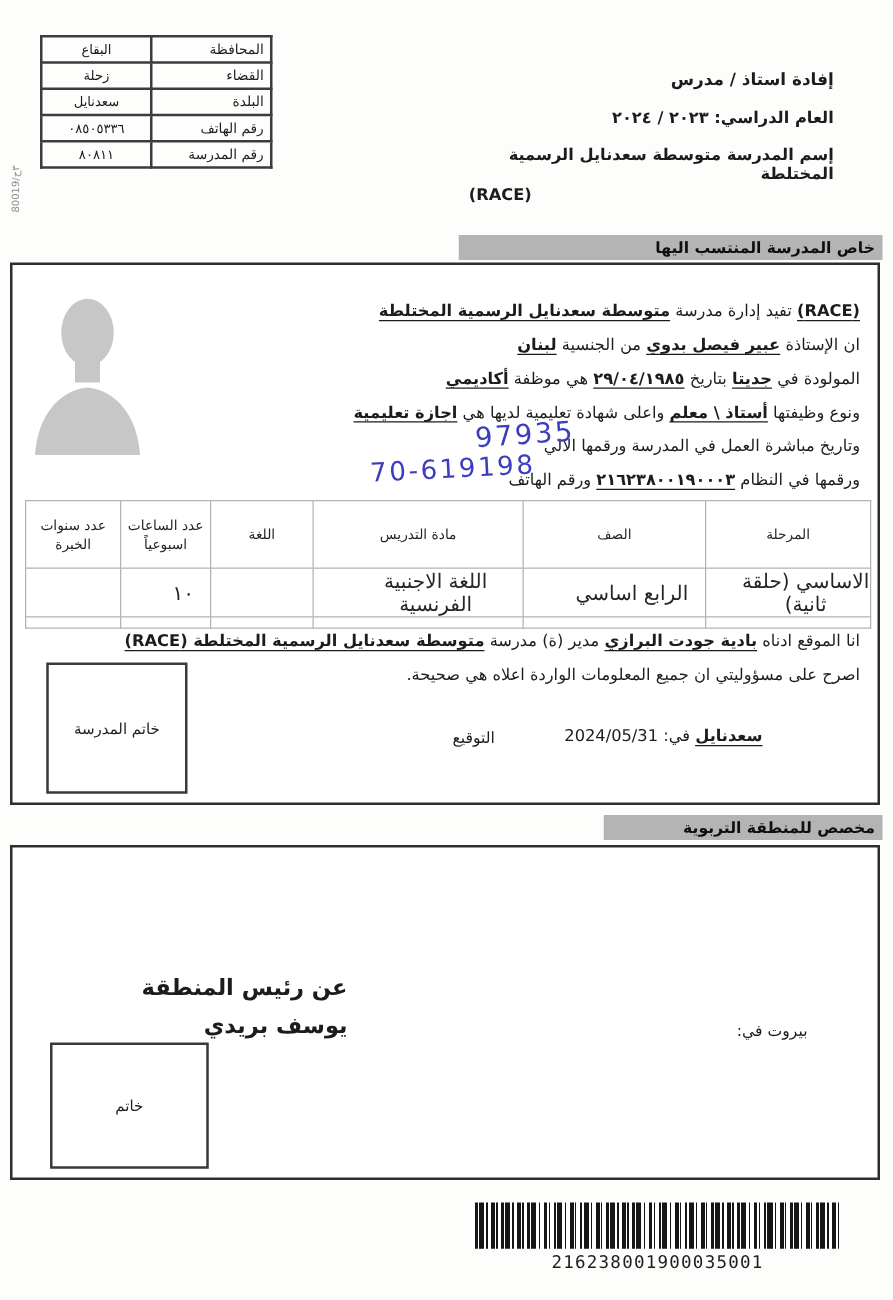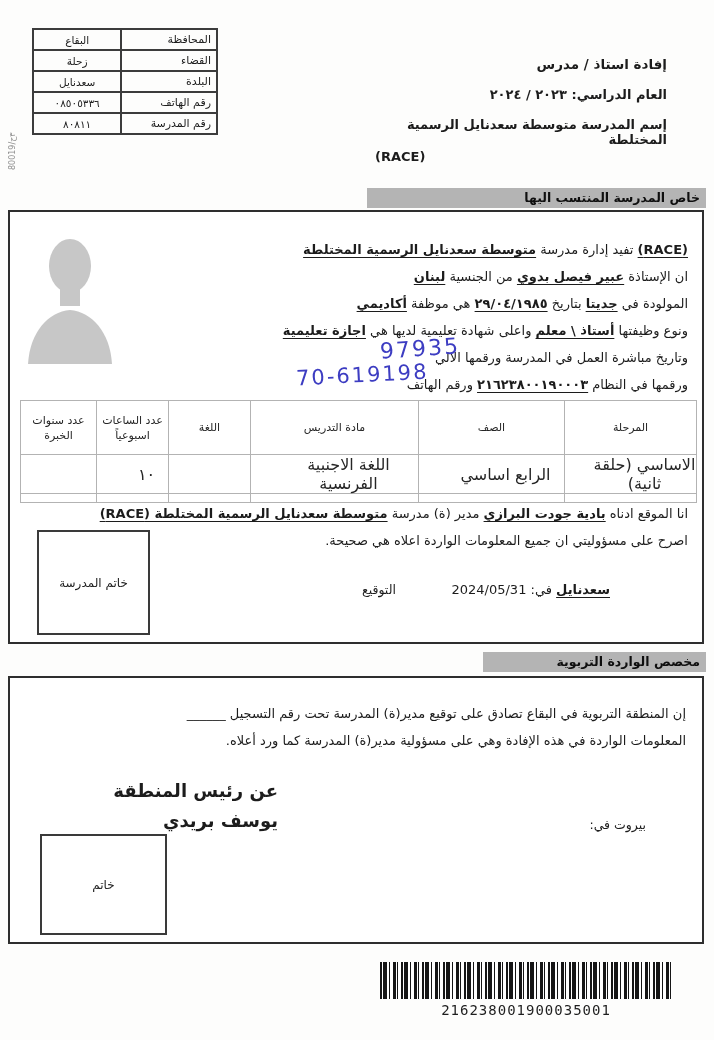--- a/index.html
+++ b/index.html
@@ -180,27 +180,23 @@
     </div>
 
     <div class="stamp stamp1">
       <span>خاتم المدرسة</span>
     </div>
 
     <div class="date-line"><span class="bu">سعدنايل</span><span> في: </span><span>2024/05/31</span></div>
     <div class="sig">التوقيع</div>
   </div>
 
-  <div class="bar bar2">مخصص الواردة التربوية</div>
+  <div class="bar bar2">مخصص للمنطقة التربوية</div>
 
   <div class="box box2">
-    <div class="para2">
-      <div class="ln"><span>إن المنطقة التربوية في البقاع تصادق على توقيع مدير(ة) المدرسة تحت رقم التسجيل </span><span>______</span></div>
-      <div class="ln">المعلومات الواردة في هذه الإفادة وهي على مسؤولية مدير(ة) المدرسة كما ورد أعلاه.</div>
-    </div>
 
     <div class="beirut">بيروت في:</div>
 
     <div class="chief">
       <div class="b">عن رئيس المنطقة</div>
       <div class="b nm">يوسف بريدي</div>
     </div>
 
     <div class="stamp stamp2">
       <span>خاتم</span>

